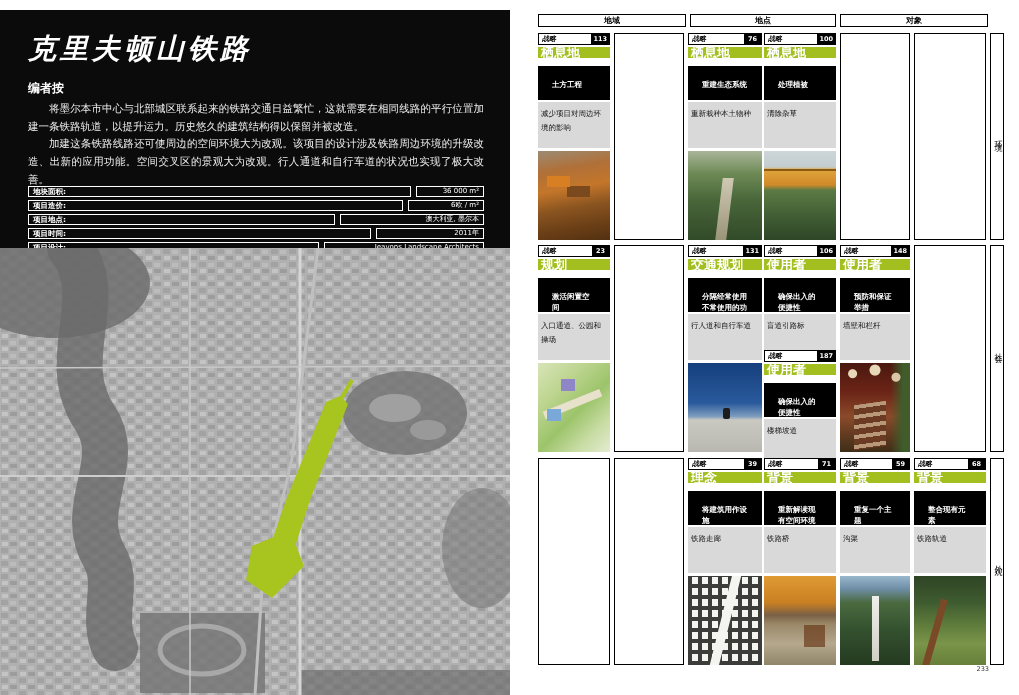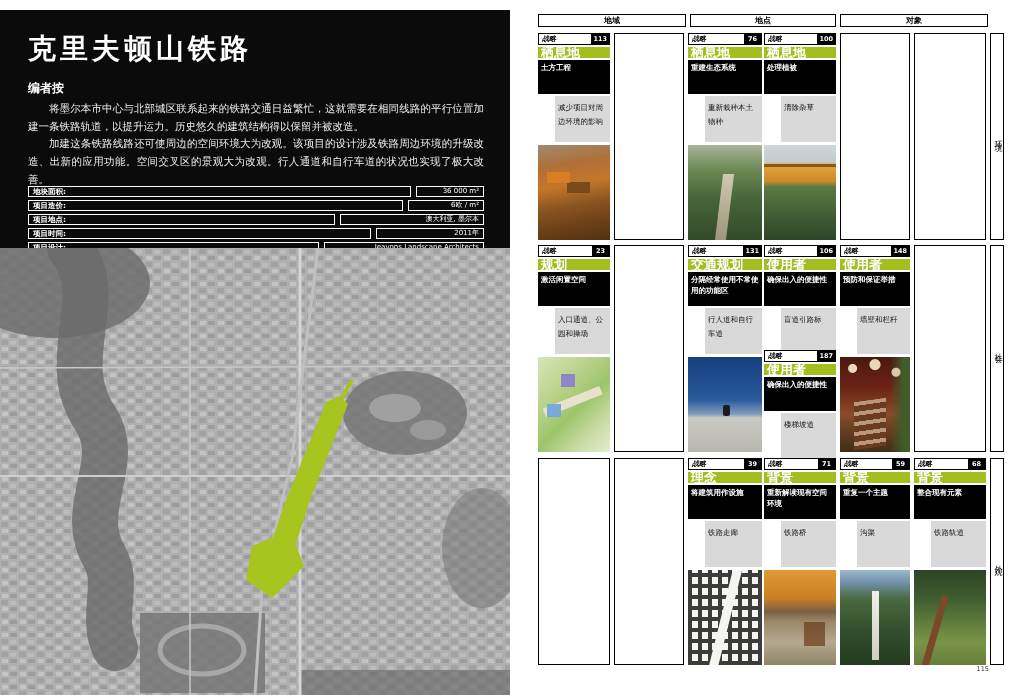--- a/index.html
+++ b/index.html
@@ -7,21 +7,21 @@
     width: 1019px; height: 695px; position: relative; overflow: hidden;
     background: #ffffff; font-family: "DejaVu Sans", sans-serif;
   }
   
   .page-left {
     position: absolute; left: 0; top: 10px; width: 510px; height: 685px;
     background: #0b0b0b;
   }
   .lp-title {
     position: absolute; left: 28px; top: 20px; color: #fff;
-    font-size: 28px; font-weight: bold; letter-spacing: 4px; white-space: nowrap;
+    font-size: 28px; font-weight: bold; letter-spacing: 4px; white-space: nowrap; font-style: italic;
   }
   .lp-heading {
     position: absolute; left: 28px; top: 70px; color: #fff;
     font-size: 12px; font-weight: bold;
   }
   .lp-paras {
     position: absolute; left: 28px; top: 90px; width: 456px;
     color: #ededed; font-size: 10.5px; line-height: 1.68; text-align: justify;
   }
   .lp-paras p { text-indent: 2em; }
@@ -61,26 +61,26 @@
   .strat-num {
     background: #000; color: #fff; font-size: 6.5px; font-weight: bold;
     line-height: 10px; min-width: 17px; text-align: center; padding: 0 2px;
   }
   .card-cat {
     height: 11px; margin-top: 2px; background: #a3bf1f; color: #fff;
     font-size: 13px; font-weight: bold; line-height: 11px; padding-left: 3px;
     white-space: nowrap; overflow: hidden; flex: none;
   }
   .card-title {
-    height: 34px; margin-top: 2px; background: #000; color: #fff;
-    font-size: 7.5px; font-weight: bold; padding: 3px; line-height: 1.45; flex: none;
+    height: 34px; margin-top: 8px; background: #000; color: #fff;
+    font-size: 7.5px; font-weight: bold; padding: 14px; line-height: 1.45; flex: none;
   }
   .card-desc {
     height: 46px; margin-top: 2px; background: #d9d9d9; color: #141414;
-    font-size: 7.5px; padding: 5px 3px; line-height: 1.8; flex: none; margin-left: 17px;
+    font-size: 7.5px; padding: 5px 3px; line-height: 1.8; flex: none;
   }
   .photo { flex: 1; margin-top: 3px; position: relative; overflow: hidden; }
   .page-num { position: absolute; left: 425px; top: 665px; width: 34px; text-align: right; font-size: 6.5px; color: #333; }
   
   .ph-earthworks { background: linear-gradient(170deg,#9c8b74 0%,#b07038 22%,#c4762a 42%,#8a5420 62%,#6b3f16 82%,#523012 100%); }
   .ph-earthworks::after { content:""; position:absolute; left:12%; top:28%; width:32%; height:12%; background:#d97f23; box-shadow: 20px 10px 0 #7a4a1e; }
   .ph-boardwalk { background: linear-gradient(180deg,#aab59a 0%,#6d8a55 25%,#49663a 55%,#314a28 100%); }
   .ph-boardwalk::after { content:""; position:absolute; left:42%; top:30%; width:15%; height:70%; background:linear-gradient(180deg,#cfc9b4,#9a9478); transform:skewX(-7deg); }
   .ph-rail-bridge { background: linear-gradient(180deg,#cdd6d8 0%,#c3ccce 18%,#e0a43c 21%,#d08a28 38%,#5c7a44 44%,#3f5c33 75%,#2e4526 100%); }
   .ph-rail-bridge::after { content:""; position:absolute; left:0; top:20%; width:100%; height:3%; background:#8a5a14; }
@@ -312,14 +312,14 @@
     </div>
     <div class="card-cat">背景</div>
     <div class="card-title">整合现有元素</div>
     <div class="card-desc">铁路轨道</div>
     <div class="photo ph-overgrown"></div>
   </div>
   <div class="strip-box" style="top:458px;height:207px">
     <span>外观</span>
   </div>
 
-  <div class="page-num">115</div>
+  <div class="page-num">233</div>
 </div>
 
 </body></html>

